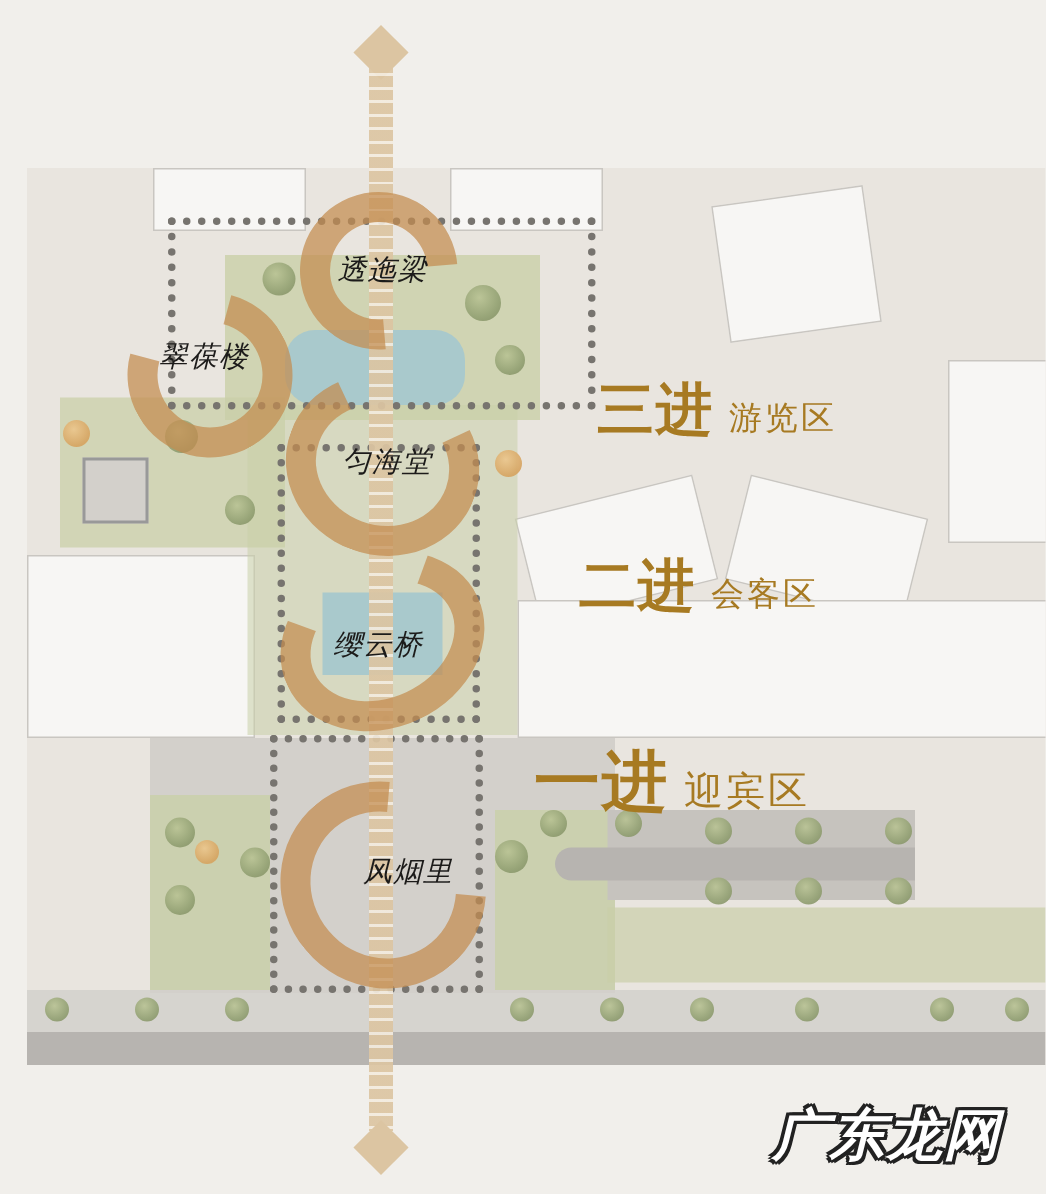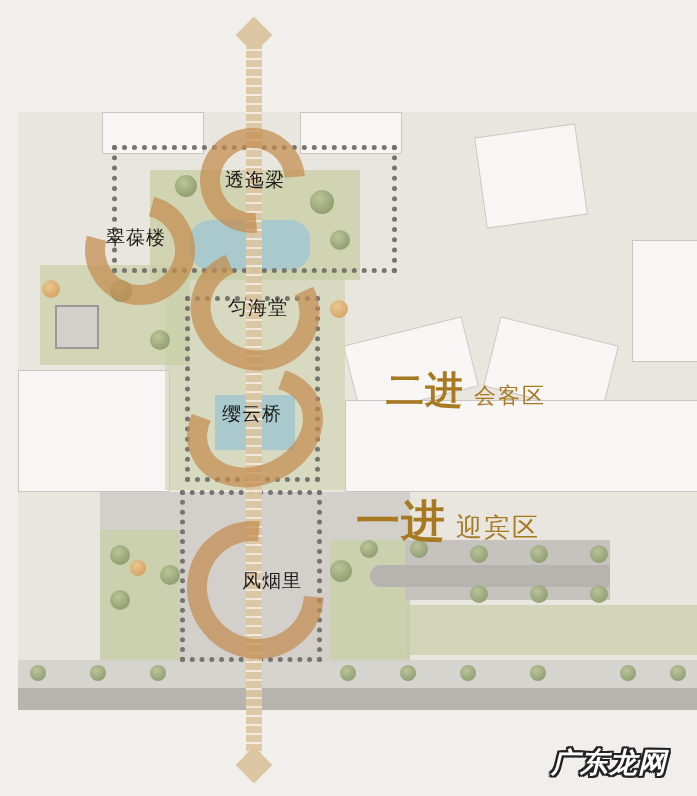--- a/index.html
+++ b/index.html
@@ -23,37 +23,37 @@
     opacity: .9;
   }
   .tree.warm { background: radial-gradient(circle at 40% 35%, #ecc68c 0%, #d6a35f 70%); }
   .dash-box { position: absolute; border: 5px dotted #77746f; box-sizing: border-box; }
   .ring {
     position: absolute; border-radius: 50%; box-sizing: border-box;
     border: 20px solid rgba(196,140,80,.72);
   }
   .ring-label {
     position: absolute; color: #1c1b1a; font-size: 19px; letter-spacing: 1px;
-    white-space: nowrap; transform: translate(-50%, -50%);
+    white-space: nowrap; transform: translate(-50%, -50%); font-style: italic;
   }
   .zone-title { position: absolute; color: #a77a22; white-space: nowrap; }
   .zone-big { font-size: 38px; font-weight: bold; letter-spacing: 1px; }
   .zone-small { font-size: 22px; margin-left: 10px; letter-spacing: 2px; }
   .axis {
     position: absolute; left: 246px; width: 16px;
     background: repeating-linear-gradient(to bottom, #dcc5a2 0 7px, #f3ebde 7px 9px);
     opacity: .92;
   }
   .arrow-head {
     position: absolute; width: 26px; height: 26px; background: #dcc5a2;
     transform: rotate(45deg);
   }
   .watermark {
     position: absolute; right: 30px; bottom: 14px;
-    font-size: 28px; font-weight: bold; color: #fff;
+    font-size: 37px; font-weight: bold; color: #fff;
     text-shadow: -2px -2px 0 #222, 2px -2px 0 #222, -2px 2px 0 #222, 2px 2px 0 #222,
                  0 2px 0 #222, 0 -2px 0 #222, 2px 0 0 #222, -2px 0 0 #222;
     font-style: italic; letter-spacing: 1px; margin-top: 16px;
   }
 </style>
 </head>
 <body>
 
 <div class="canvas">
 
@@ -125,23 +125,26 @@
 
   <div class="ring" style="left:200px;top:128px;width:105px;height:105px;border-right-color:transparent;transform:rotate(40deg);"></div>
   <div class="ring" style="left:85px;top:195px;width:110px;height:110px;border-top-color:transparent;transform:rotate(-30deg);"></div>
   <div class="ring" style="left:190px;top:250px;width:130px;height:120px;border-top-color:transparent;transform:rotate(20deg);"></div>
   <div class="ring" style="left:185px;top:370px;width:140px;height:115px;border-top-color:transparent;transform:rotate(-25deg);"></div>
   <div class="ring" style="left:188px;top:520px;width:135px;height:140px;border-right-color:transparent;transform:rotate(-40deg);"></div>
 
   <div class="ring-label" style="left:255px;top:180px;">透迤梁</div>
   <div class="ring-label" style="left:136px;top:238px;">翠葆楼</div>
   <div class="ring-label" style="left:258px;top:308px;">匀海堂</div>
-  <div class="ring-label" style="left:252px;top:414px;">缨云桥</div>
+  <div class="ring-label" style="left:252px;top:430px;">缨云桥</div>
   <div class="ring-label" style="left:272px;top:581px;">风烟里</div>
 
+  <div class="zone-title" style="left:398px;top:248px;">
+    <span class="zone-big">三进</span><span class="zone-small">游览区</span>
+  </div>
   <div class="zone-title" style="left:386px;top:365px;">
     <span class="zone-big">二进</span><span class="zone-small">会客区</span>
   </div>
   <div class="zone-title" style="left:356px;top:492px;">
     <span class="zone-big" style="font-size:44px;">一进</span><span class="zone-small" style="font-size:26px;">迎宾区</span>
   </div>
 
   <div class="watermark">广东龙网</div>
 </div>
 

